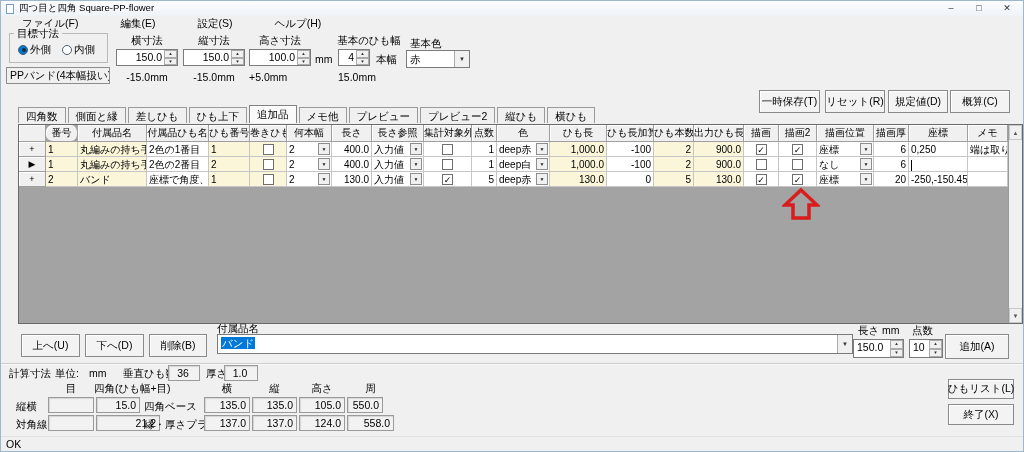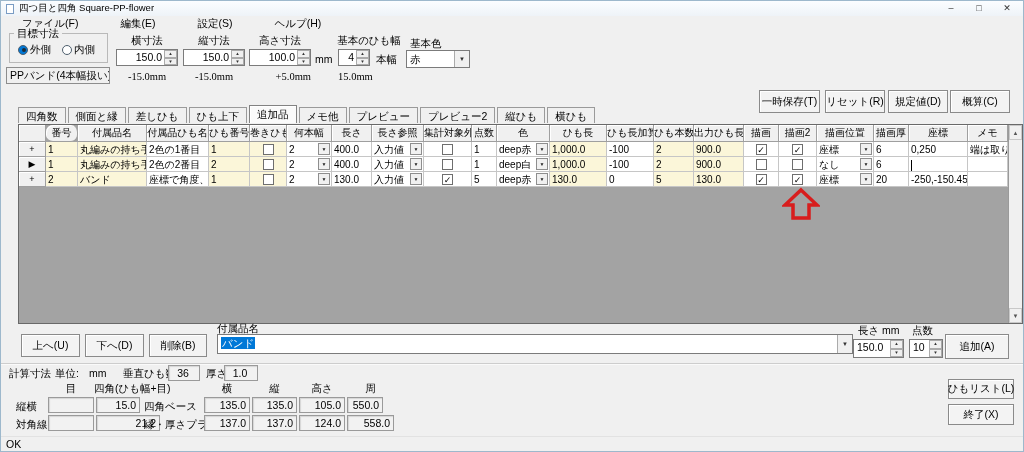--- a/index.html
+++ b/index.html
@@ -28,21 +28,21 @@
   .ppband { position:absolute; left:5px; top:66px; width:104px; height:17px; border:1px solid #8d8d8d;
             background:#f0f0f0; font-size:10.5px; padding:1px 3px; white-space:nowrap; overflow:hidden; }
 
   .dim { position:absolute; top:33px; width:62px; }
   .dimlabel { text-align:center; font-size:10.5px; height:15px; white-space:nowrap; }
   .spin { display:flex; height:17px; border:1px solid #7b7b7b; background:#fff; }
   .spinval { flex:1; text-align:right; padding:1px 2px 0 0; font-size:10.5px; overflow:hidden; }
   .spinbtns { width:13px; display:flex; flex-direction:column; }
   .sb { flex:1; background:#f0f0f0; border:1px solid #ababab; font-size:4.5px; line-height:6px;
         text-align:center; color:#333; overflow:hidden; }
-  .dimdelta { margin-top:5px; font-size:10.5px; white-space:nowrap;font-family:Liberation Serif, serif; }
+  .dimdelta { margin-top:5px; font-size:10.5px; white-space:nowrap; }
   .sidelabel { position:absolute; font-size:10.5px; white-space:nowrap; }
   .combo { display:flex; border:1px solid #7b7b7b; background:#fff; }
   .combo .val { flex:1; padding:2px 3px 0 3px; font-size:10.5px; white-space:nowrap; overflow:hidden; }
   .combo .cbtn { width:15px; background:#f0f0f0; border-left:1px solid #ababab;
                  font-size:6px; text-align:center; color:#333; display:flex; align-items:center; justify-content:center; }
 
   .btn { position:absolute; background:#f3f3f3; border:1px solid #8a8a8a; box-shadow:inset 1px 1px 0 #fff;
          font-size:10.5px; text-align:center; display:flex; align-items:center; justify-content:center; white-space:nowrap; }
 
   
@@ -59,21 +59,21 @@
   #grid-head { height:17px; }
   .hc { background:#f0f0f0; border-right:1px solid #9f9f9f; border-bottom:1px solid #9f9f9f;
         box-shadow:inset 1px 1px 0 #fff; font-size:10px; line-height:16px; text-align:center;
         white-space:nowrap; overflow:hidden; }
   .grow { height:15px; }
   .mc { background:#f0f0f0; border-right:1px solid #9f9f9f; border-bottom:1px solid #9f9f9f;
         box-shadow:inset 1px 1px 0 #fff; font-size:9px; line-height:14px; text-align:center; }
   .dc { background:#fff; border-right:1px solid #c6c6c6; border-bottom:1px solid #c6c6c6;
         font-size:10px; line-height:13px; padding:1px 2px 0 2px; white-space:nowrap; overflow:hidden; }
   .dc.cream { background:#fbf6d9; }
-  .dc.right { }
+  .dc.right { text-align:right; }
   .dc.ck { display:flex; align-items:center; justify-content:center; padding:0; }
   .cb { width:11px; height:11px; background:#fff; border:1px solid #6e6e6e; font-size:9px;
         line-height:10px; text-align:center; }
   .dc.dd { display:flex; padding:0; }
   .dval { flex:1; padding:1px 1px 0 2px; overflow:hidden; white-space:nowrap; }
   .dbtn { width:12px; margin:1px 1px; background:#f0f0f0; border:1px solid #8e8e8e;
           font-size:5px; display:flex; align-items:center; justify-content:center; color:#222; }
   .caret { display:inline-block; width:1px; height:11px; background:#000; vertical-align:middle; }
   .vscroll { width:16px; background:#f0f0f0; border-left:1px solid #9a9a9a;
              display:flex; flex-direction:column; justify-content:space-between; }
@@ -154,21 +154,21 @@
 
   <div class="dim" style="left:248px">
     <div class="dimlabel">高さ寸法</div>
     <div class="spin">
       <span class="spinval">100.0</span>
       <span class="spinbtns">
           <span class="sb">▲</span>
           <span class="sb">▼</span>
         </span>
     </div>
-    <div class="dimdelta" style="text-align:right">+5.0mm</div>
+    <div class="dimdelta" style="text-align:left">+5.0mm</div>
   </div>
   <span class="sidelabel" style="left:314px; top:52px">mm</span>
 
   <div class="dim" style="left:329px; width:78px">
     <div class="dimlabel">基本のひも幅</div>
     <div class="spin" style="width:32px; margin-left:8px">
       <span class="spinval">4</span>
       <span class="spinbtns">
           <span class="sb">▲</span>
           <span class="sb">▼</span>

